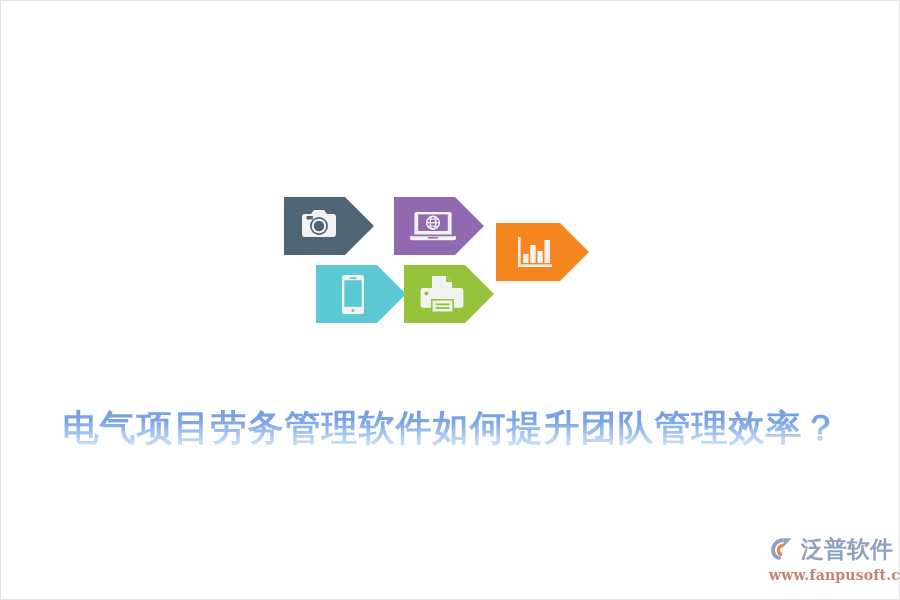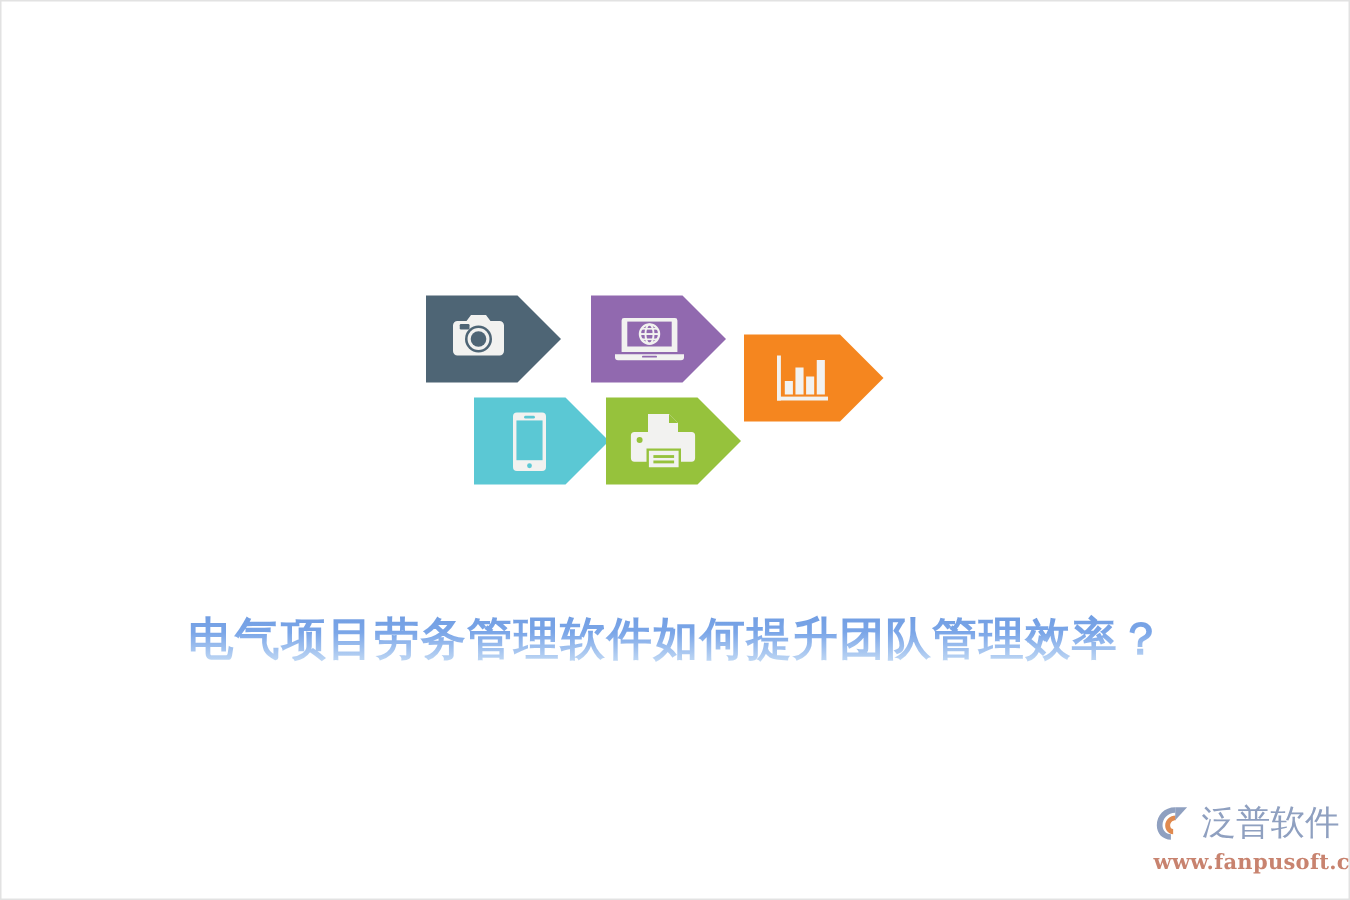--- a/index.html
+++ b/index.html
@@ -44,21 +44,21 @@
   }
 
   
   #headline {
     position: absolute;
     left: 0;
     top: 404px;
     width: 900px;
     text-align: center;
     font-family: "DejaVu Serif", "Liberation Serif", serif;
-    font-size: 30px;
+    font-size: 36px;
     font-weight: 700;
     letter-spacing: 1px;
     line-height: 44px;
     background: linear-gradient(to bottom, #6d9ae0 0%, #7ba6e8 38%, #b9d3f3 78%, #d7e6fa 100%);
     -webkit-background-clip: text;
     background-clip: text;
     color: transparent;
     -webkit-text-fill-color: transparent;
     white-space: nowrap;
   }
@@ -77,21 +77,21 @@
     height: 32px;
   }
   #logo-mark {
     width: 30px;
     height: 28px;
     flex: 0 0 30px;
   }
   #logo-wordmark {
     font-family: "DejaVu Sans", "Liberation Sans", sans-serif;
     font-size: 23px;
-    font-weight: 400;
+    font-weight: 700;
     color: #8fa0c0;
     letter-spacing: 0px;
     line-height: 28px;
     margin-left: 2px;
     white-space: nowrap;
   }
   #logo-url {
     font-family: "DejaVu Serif", "Liberation Serif", serif;
     font-size: 14px;
     font-weight: 700;

